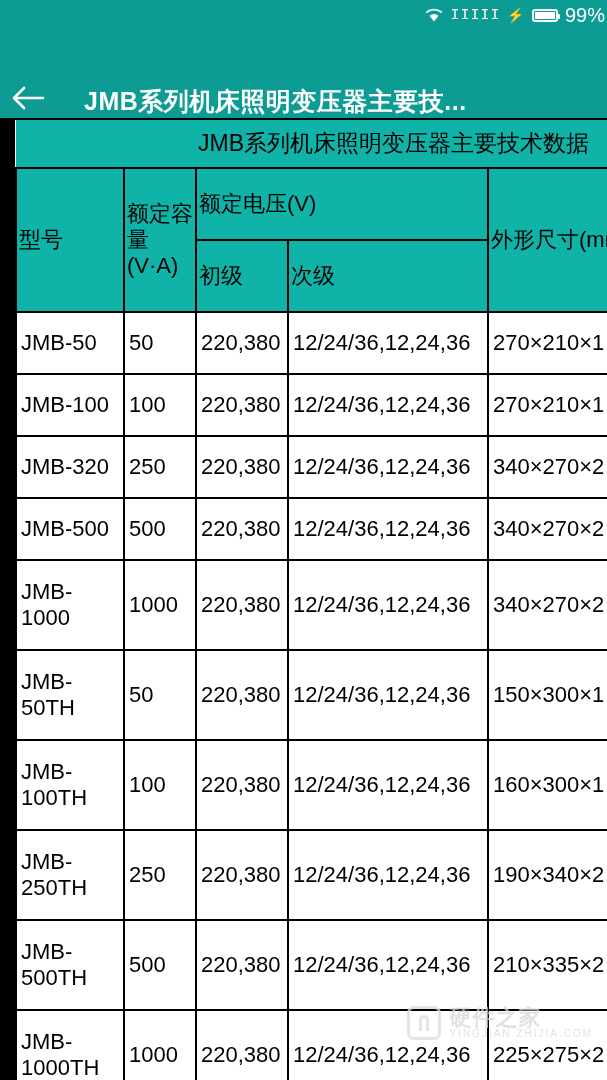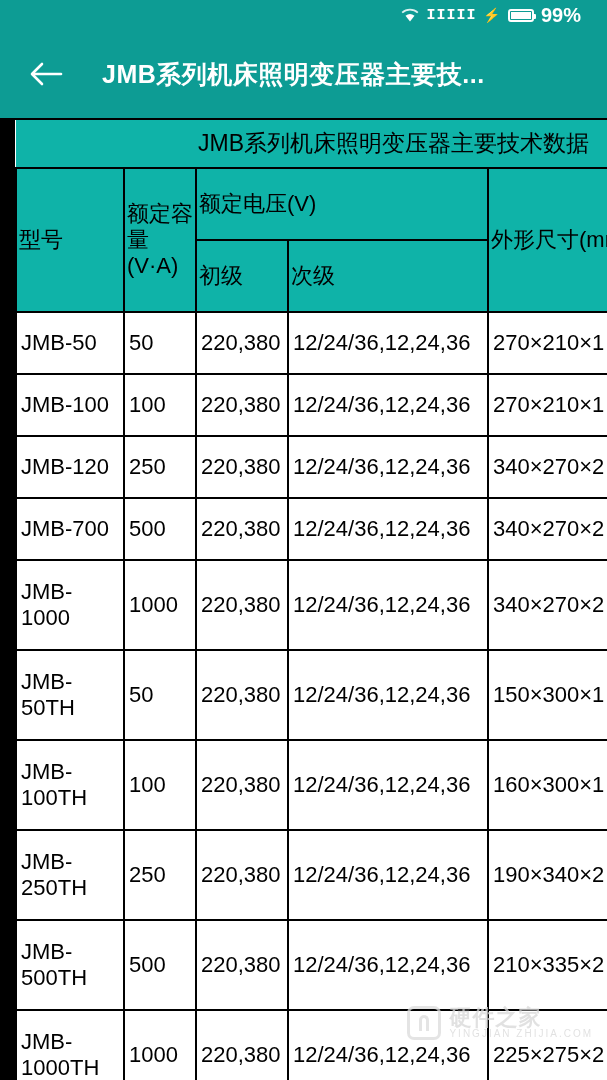--- a/index.html
+++ b/index.html
@@ -17,25 +17,24 @@
     background: #0d9c94;
     overflow: hidden;
   }
 
   
   .statusbar {
     height: 30px;
     display: flex;
     align-items: center;
     justify-content: flex-end;
-    padding: 0 26px;
+    padding: 0 2px;
     color: #ffffff;
     font-size: 15px;
     gap: 7px;
-    font-weight: bold;
   }
   .statusbar .icon { display: inline-flex; align-items: center; }
   .wifi-icon svg { display: block; }
   .signal-icon {
     letter-spacing: 1px;
     font-size: 15px;
     font-family: "Liberation Mono", monospace;
   }
   .bolt-icon { font-size: 14px; }
   .batt {
@@ -58,22 +57,22 @@
     left: 1px; top: 1px; bottom: 1px;
     width: 20px;
     background: #fff;
   }
   .batt-pct { font-size: 20px; }
 
   
   .appbar {
     height: 88px;
     display: flex;
-    align-items: center;
-    padding-left: 26px;
+    align-items: flex-end;
+    padding-left: 8px;
     color: #ffffff;
   }
   .back-arrow {
     width: 40px; height: 40px;
     display: flex; align-items: center; justify-content: center;
     cursor: pointer;
   }
   .back-arrow svg { display: block; }
   .appbar-title {
     margin-left: 36px;
@@ -232,28 +231,28 @@
             <td>270×210×1</td>
           </tr>
           <tr class="body-row row-h-1">
             <td>JMB-100</td>
             <td>100</td>
             <td>220,380</td>
             <td>12/24/36,12,24,36</td>
             <td>270×210×1</td>
           </tr>
           <tr class="body-row row-h-1">
-            <td>JMB-120</td>
+            <td>JMB-320</td>
             <td>250</td>
             <td>220,380</td>
             <td>12/24/36,12,24,36</td>
             <td>340×270×2</td>
           </tr>
           <tr class="body-row row-h-1">
-            <td>JMB-700</td>
+            <td>JMB-500</td>
             <td>500</td>
             <td>220,380</td>
             <td>12/24/36,12,24,36</td>
             <td>340×270×2</td>
           </tr>
           <tr class="body-row row-h-2">
             <td>JMB-1000</td>
             <td>1000</td>
             <td>220,380</td>
             <td>12/24/36,12,24,36</td>

